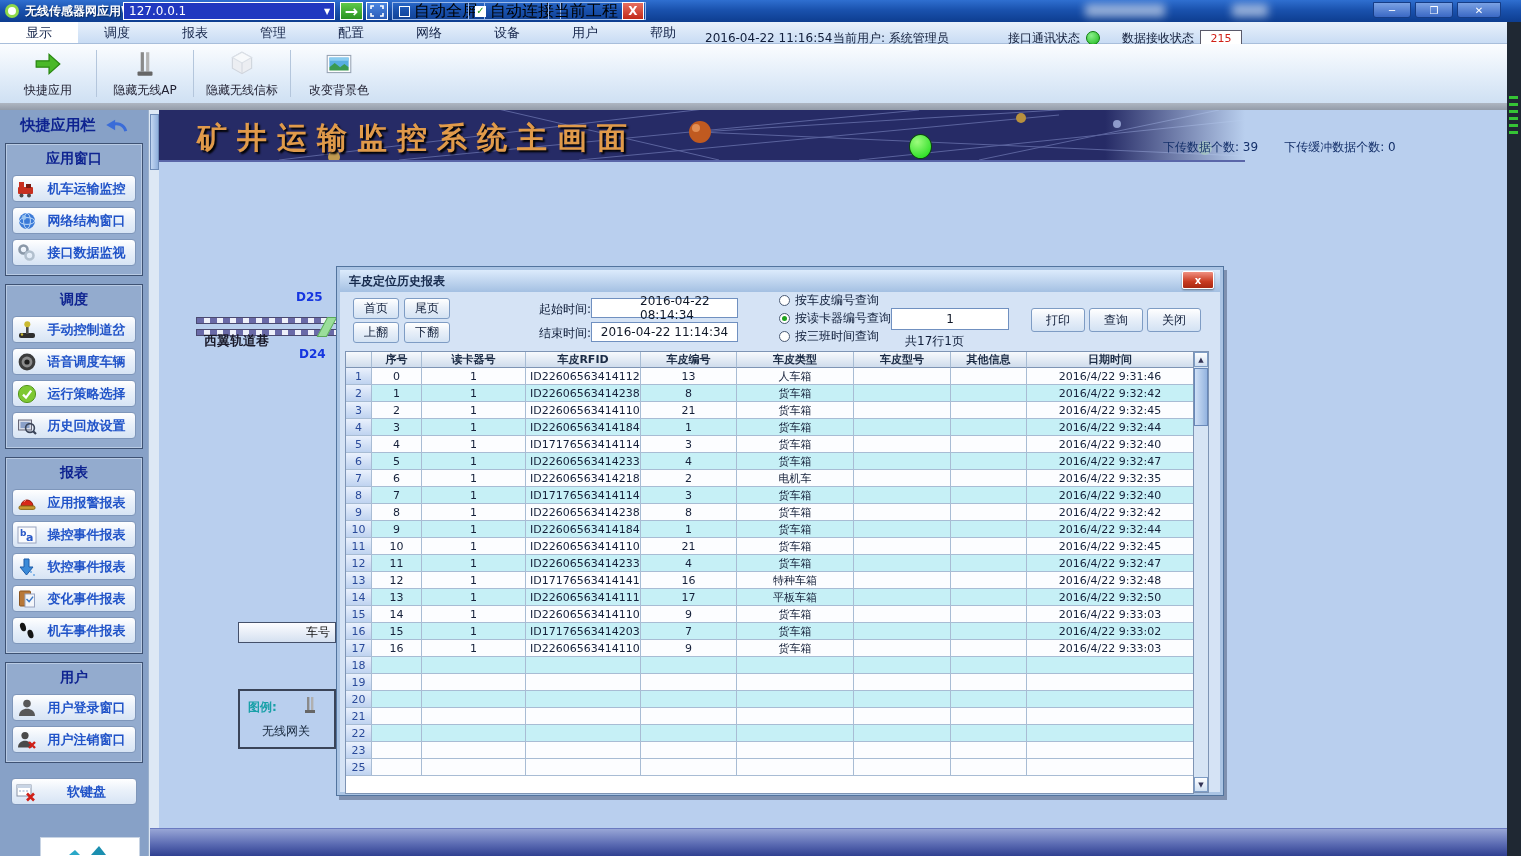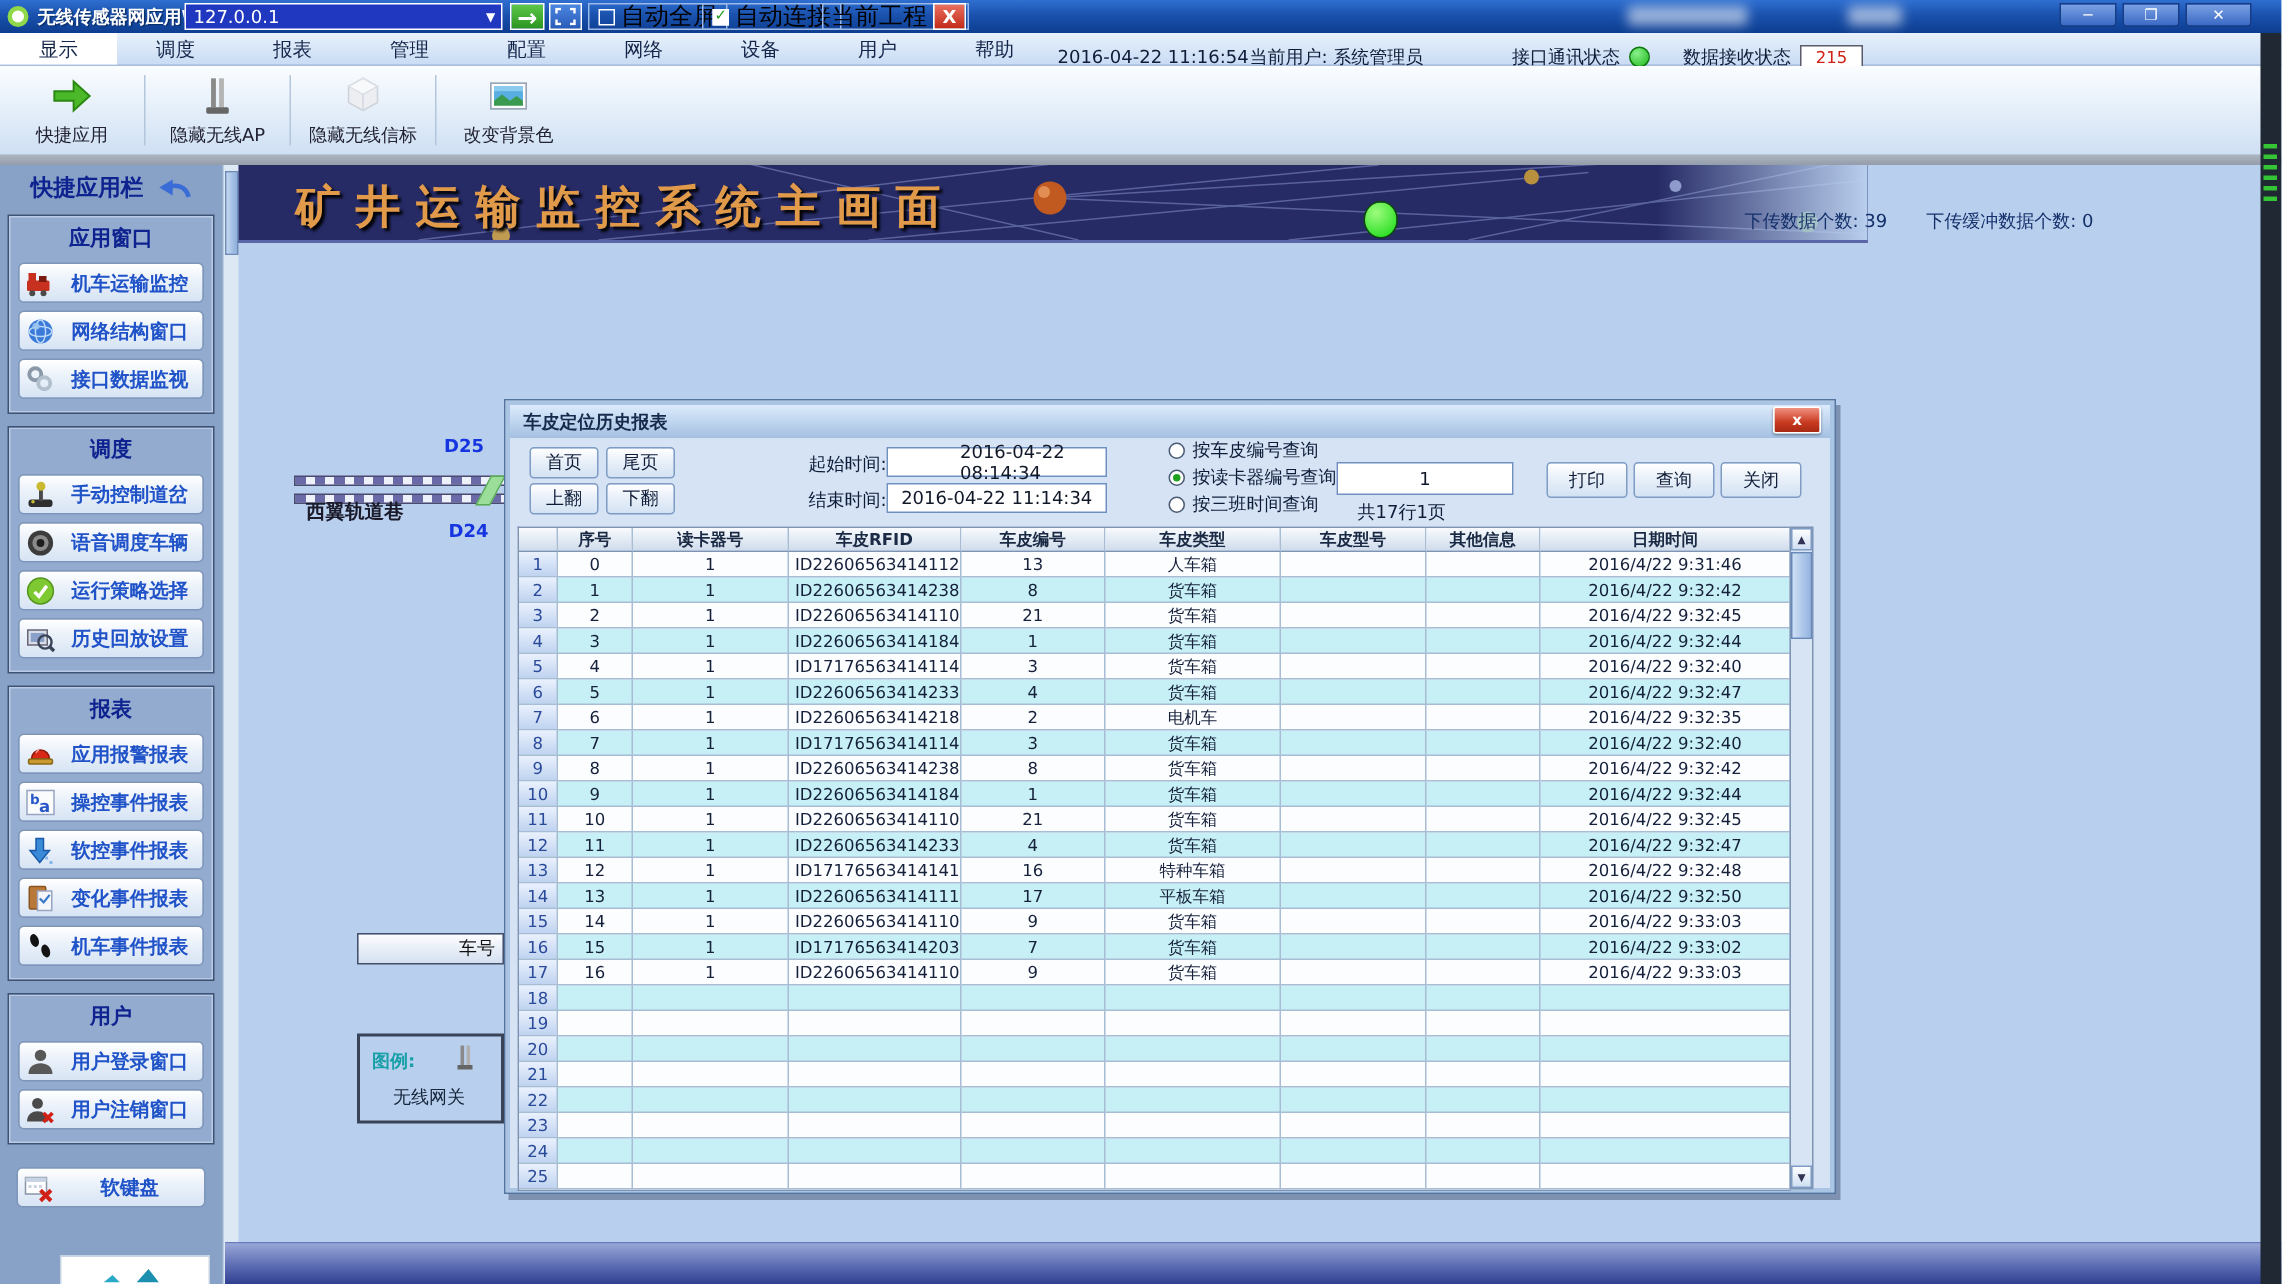--- a/index.html
+++ b/index.html
@@ -720,31 +720,20 @@
             <div class="g-cell g-num" style="width: 26px; flex: 0 0 26px;">23</div>
             <div class="g-cell" style="width: 50px; flex: 0 0 50px;"></div>
             <div class="g-cell" style="width: 104px; flex: 0 0 104px;"></div>
             <div class="g-cell left" style="width: 115px; flex: 0 0 115px;"></div>
             <div class="g-cell" style="width: 96px; flex: 0 0 96px;"></div>
             <div class="g-cell" style="width: 117px; flex: 0 0 117px;"></div>
             <div class="g-cell" style="width: 97px; flex: 0 0 97px;"></div>
             <div class="g-cell" style="width: 76px; flex: 0 0 76px;"></div>
             <div class="g-cell" style="flex: 1 1 0%;"></div>
           </div>
-          <div class="g-row row-b">
-            <div class="g-cell g-num" style="width: 26px; flex: 0 0 26px;">24</div>
-            <div class="g-cell" style="width: 50px; flex: 0 0 50px;"></div>
-            <div class="g-cell" style="width: 104px; flex: 0 0 104px;"></div>
-            <div class="g-cell left" style="width: 115px; flex: 0 0 115px;"></div>
-            <div class="g-cell" style="width: 96px; flex: 0 0 96px;"></div>
-            <div class="g-cell" style="width: 117px; flex: 0 0 117px;"></div>
-            <div class="g-cell" style="width: 97px; flex: 0 0 97px;"></div>
-            <div class="g-cell" style="width: 76px; flex: 0 0 76px;"></div>
-            <div class="g-cell" style="flex: 1 1 0%;"></div>
-          </div>
           <div class="g-row row-a">
             <div class="g-cell g-num" style="width: 26px; flex: 0 0 26px;">25</div>
             <div class="g-cell" style="width: 50px; flex: 0 0 50px;"></div>
             <div class="g-cell" style="width: 104px; flex: 0 0 104px;"></div>
             <div class="g-cell left" style="width: 115px; flex: 0 0 115px;"></div>
             <div class="g-cell" style="width: 96px; flex: 0 0 96px;"></div>
             <div class="g-cell" style="width: 117px; flex: 0 0 117px;"></div>
             <div class="g-cell" style="width: 97px; flex: 0 0 97px;"></div>
             <div class="g-cell" style="width: 76px; flex: 0 0 76px;"></div>
             <div class="g-cell" style="flex: 1 1 0%;"></div>

